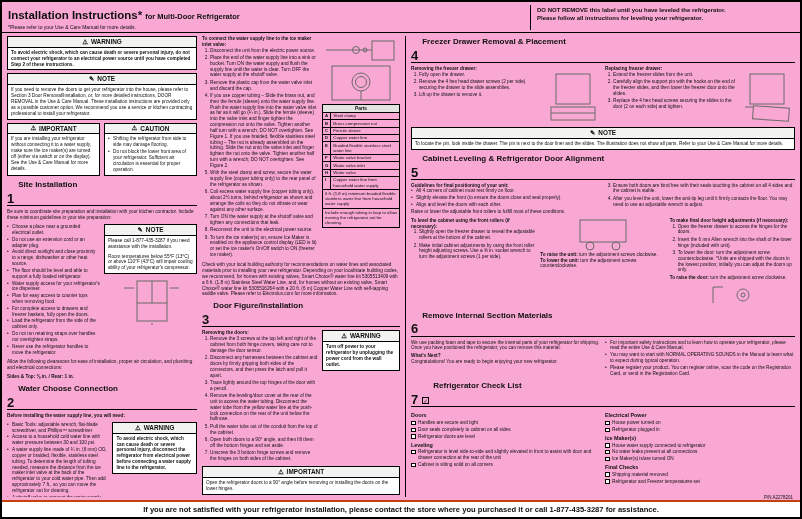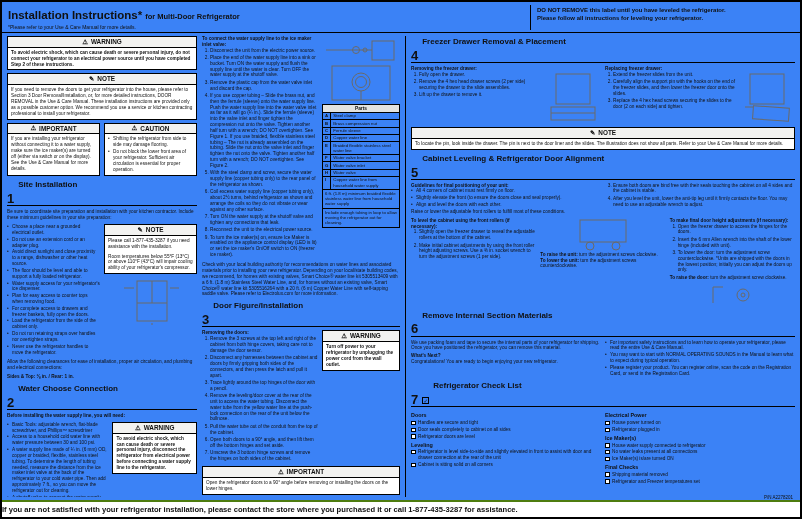--- a/index.html
+++ b/index.html
@@ -1,18 +1,18 @@
 <!DOCTYPE html>
 <html><head>
 <meta charset="utf-8">
 <style>
   * { margin:0; padding:0; box-sizing:border-box; }
   html,body { background:#8e8e8e; }
   .page {
-    width:802px; height:519px; margin:0 auto; background:#3b82f6; color:#101010;
+    width:802px; height:519px; margin:0 auto; background:#f9a8d4; color:#101010;
     font-family:"Liberation Sans", sans-serif; border:2px solid #000;
     display:flex; flex-direction:column; overflow:hidden; position:relative;
   }
   
   .header { display:flex; border-bottom:1.5px solid #000; padding:3px 6px 2px; flex:none; }
   .header-left { flex:1; }
   .title { font-size:11.5px; font-weight:bold; }
   .title-suffix { font-size:7.5px; font-weight:bold; margin-left:3px; }
   .subtitle { font-size:5px; margin-top:1px; }
   .header-right { width:264px; border-left:1px solid #000; padding:1px 0 1px 6px; font-size:6px; font-weight:bold; line-height:1.35; }
@@ -48,21 +48,21 @@
   td.pk { width:8px; text-align:center; font-weight:bold; }
   .pnote { border:1px solid #000; border-top:none; padding:1px 2px; font-size:4.3px; }
   
   .chk-hd { font-weight:bold; font-size:5.4px; margin:2px 0 1px; }
   .chk-item { display:flex; gap:2.5px; margin-bottom:1px; }
   .cb { width:4.5px; height:4.5px; border:1px solid #000; flex:none; margin-top:0.5px; background:#fff; }
   
   .fig { display:flex; justify-content:center; flex:none; }
   svg .ln { fill:none; stroke:#6a6a6a; stroke-width:1; }
   
-  .footer { border-top:2px solid #4d7c0f; padding:3px 0; font-size:7.6px; font-weight:bold; text-align:left; flex:none; background:#fff; }
+  .footer { border-top:2px solid #c2410c; padding:3px 8px; font-size:7.6px; font-weight:bold; text-align:center; flex:none; background:#fff; }
   .pn { position:absolute; right:7px; bottom:17px; font-size:4.5px; }
   .mt { margin-top:2px; }
 </style>
 </head>
 <body>
 
 <div class="page">
 
   <div class="header">
     <div class="header-left">

